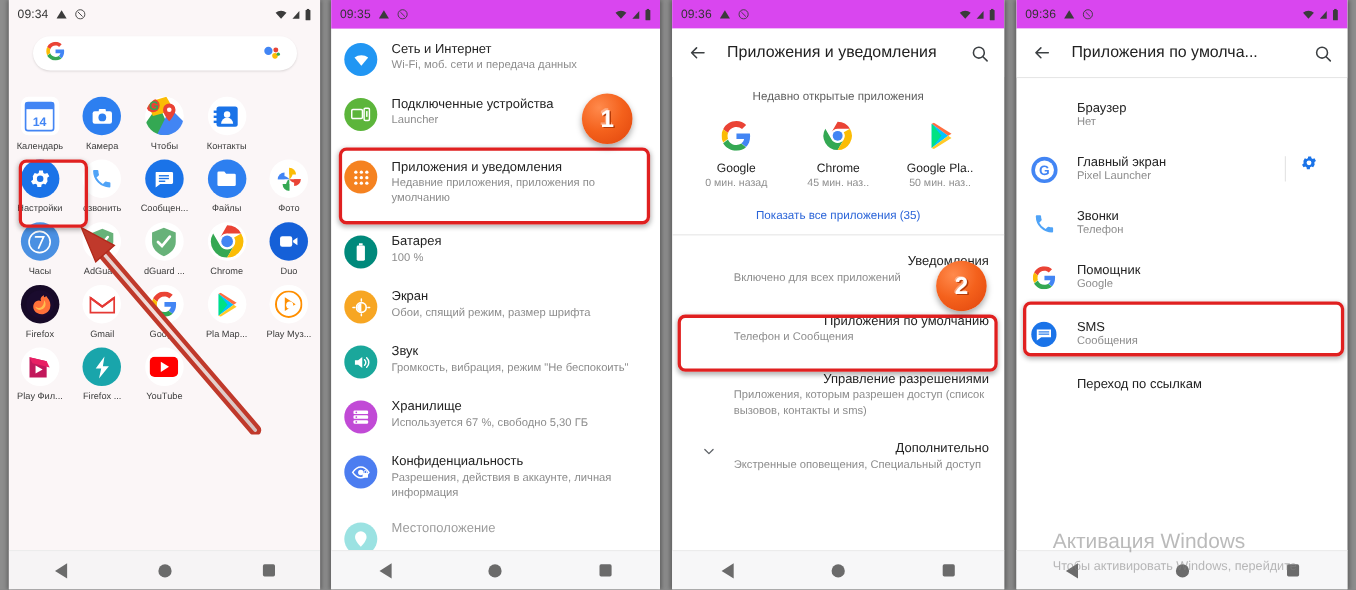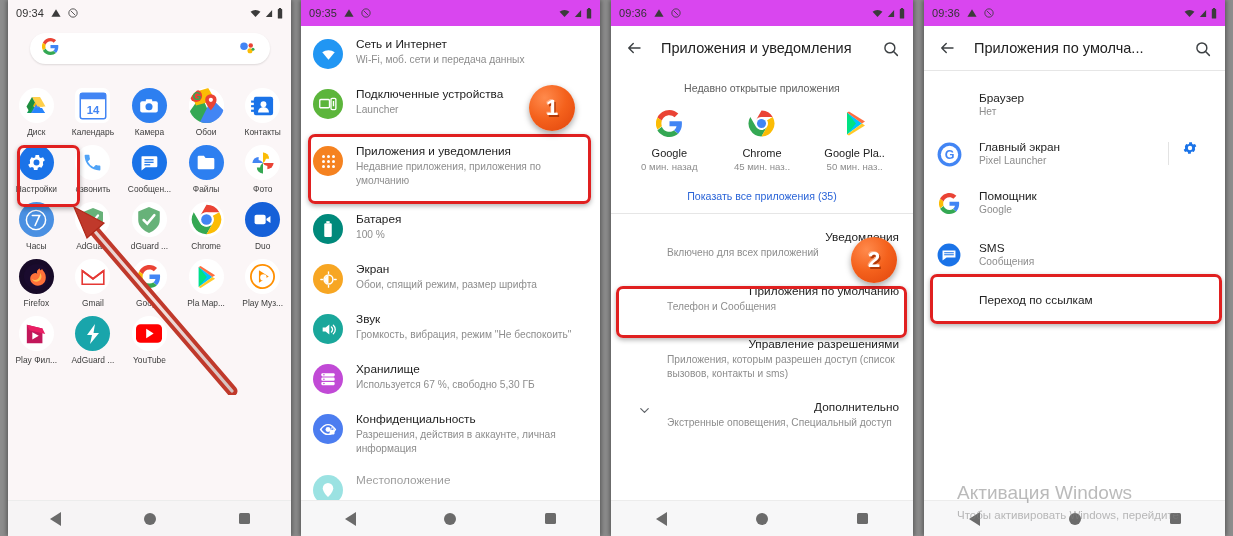--- a/index.html
+++ b/index.html
@@ -171,33 +171,20 @@
           <circle cx="16" cy="13" r="3.4" fill="#FBBC05"></circle>
           <circle cx="20" cy="11" r="2" fill="#34A853"></circle>
         </svg>
       </span>
     </div>
 
     <div class="appgrid">
 
       <div class="approw">
         <div class="appcell">
-          <div class="appicon" style="background:#fff">
-            <svg width="24" height="22" viewBox="0 0 48 44">
-                <path fill="#0F9D58" d="M6 36 17 17 28 36z"></path>
-                <path fill="#F4B400" d="M20 4 9 23 31 23z" transform="translate(8,0)"></path>
-                <path fill="#4285F4" d="M16 36 27 17 44 36z" transform="translate(-2,0)"></path>
-                <path fill="#2684FC" d="M17 36h25l-6-10H23z"></path>
-                <path fill="#FFD04B" d="M16 4h16l11 19H27z"></path>
-                <path fill="#1E8E3E" d="M16 4 5 23l6 11 11-19z"></path>
-              </svg>
-          </div>
-          <div class="applabel">Диск</div>
-        </div>
-        <div class="appcell">
           <div class="appicon" style="background:#fff;border-radius:7px;overflow:hidden">
             <svg width="30" height="30" viewBox="0 0 40 40">
                 <rect x="3" y="3" width="34" height="34" rx="3" fill="#fff" stroke="#4285F4" stroke-width="2"></rect>
                 <rect x="3" y="3" width="34" height="8" fill="#4285F4"></rect>
                 <text x="20" y="31" font-size="15" font-family="Liberation Sans" text-anchor="middle" fill="#4285F4" font-weight="bold">14</text>
               </svg>
           </div>
           <div class="applabel">Календарь</div>
         </div>
         <div class="appcell">
@@ -216,21 +203,21 @@
                 <circle cx="20" cy="20" r="20" fill="#fff"></circle>
                 <path d="M0 28 L14 8 L28 40 L0 40Z" fill="#34A853"></path>
                 <path d="M12 40 L26 12 L40 26 L40 40Z" fill="#4285F4"></path>
                 <path d="M2 6 L22 0 L30 14 L8 20Z" fill="#FBBC05"></path>
                 <circle cx="8" cy="9" r="7" fill="#EA4335"></circle>
                 <text x="4" y="14" font-size="13" font-family="Liberation Sans" fill="#34A853" font-weight="bold">G</text>
                 <path d="M25 7 a6.5 6.5 0 0 1 6.5 6.5 c0 5-6.5 12-6.5 12 s-6.5-7-6.5-12A6.5 6.5 0 0 1 25 7z" fill="#EA4335"></path>
                 <circle cx="25" cy="13.5" r="2.4" fill="#fff"></circle>
               </svg>
           </div>
-          <div class="applabel">Обои</div>
+          <div class="applabel">Чтобы</div>
         </div>
         <div class="appcell">
           <div class="appicon" style="background:#fff">
             <svg width="24" height="22" viewBox="0 0 26 24">
                 <rect x="3" y="2" width="21" height="20" rx="2.5" fill="#1a73e8"></rect>
                 <rect x="0" y="6" width="4" height="2.4" fill="#1a73e8"></rect>
                 <rect x="0" y="11" width="4" height="2.4" fill="#1a73e8"></rect>
                 <rect x="0" y="16" width="4" height="2.4" fill="#1a73e8"></rect>
                 <circle cx="13.5" cy="10" r="3.2" fill="#fff"></circle>
                 <path d="M7.5 19 a6 6 0 0 1 12 0z" fill="#fff"></path>
@@ -410,21 +397,21 @@
               </svg>
           </div>
           <div class="applabel">Play Фил...</div>
         </div>
         <div class="appcell">
           <div class="appicon" style="background:#19a5ab">
             <svg width="18" height="22" viewBox="0 0 18 22">
                 <path d="M11 1 L3 12 h5 l-2 9 L15 10 h-5.5z" fill="#fff"></path>
               </svg>
           </div>
-          <div class="applabel">AdGuard ...</div>
+          <div class="applabel">Firefox ...</div>
         </div>
         <div class="appcell">
           <div class="appicon" style="background:#fff">
             <svg width="26" height="19" viewBox="0 0 28 20">
                 <rect x="0" y="0" width="28" height="20" rx="5" fill="#ff0000"></rect>
                 <path d="M11 5 L19 10 L11 15z" fill="#fff"></path>
               </svg>
           </div>
           <div class="applabel">YouTube</div>
         </div>
@@ -818,20 +805,31 @@
         <div class="gear-btn">
           <span>
             <svg width="16" height="16" viewBox="0 0 24 24">
                 <path fill="#1a73e8" d="M19.4 13a7.6 7.6 0 0 0 0-2l2.1-1.6-2-3.5-2.5 1a7.6 7.6 0 0 0-1.7-1l-.4-2.6h-4l-.4 2.6a7.6 7.6 0 0 0-1.7 1l-2.5-1-2 3.5L4.6 11a7.6 7.6 0 0 0 0 2l-2.1 1.6 2 3.5 2.5-1a7.6 7.6 0 0 0 1.7 1l.4 2.6h4l.4-2.6a7.6 7.6 0 0 0 1.7-1l2.5 1 2-3.5z"></path>
                 <circle cx="12" cy="12" r="3.3" fill="#fff"></circle>
               </svg>
           </span>
         </div>
       </div>
 
+      <div class="p4row">
+        <div class="p4-ic">
+          <svg width="21" height="21" viewBox="0 0 24 24">
+              <path fill="#4fa3f7" d="M6.6 10.8a15 15 0 0 0 6.6 6.6l2.2-2.2a1 1 0 0 1 1-.24 11.4 11.4 0 0 0 3.6.58 1 1 0 0 1 1 1V20a1 1 0 0 1-1 1A17 17 0 0 1 3 4a1 1 0 0 1 1-1h3.5a1 1 0 0 1 1 1 11.4 11.4 0 0 0 .6 3.6 1 1 0 0 1-.26 1z"></path>
+            </svg>
+        </div>
+        <div class="p4-txt">
+          <div class="p4-title">Звонки</div>
+          <div class="p4-sub">Телефон</div>
+        </div>
+      </div>
 
       <div class="p4row">
         <div class="p4-ic">
           <svg width="21" height="21" viewBox="0 0 48 48">
             <path fill="#EA4335" d="M24 9.5c3.5 0 6.6 1.2 9 3.6l6.7-6.7C35.6 2.6 30.2 0 24 0 14.6 0 6.4 5.4 2.5 13.2l7.9 6.1C12.3 13.3 17.7 9.5 24 9.5z"></path>
             <path fill="#4285F4" d="M46.1 24.6c0-1.6-.1-3.2-.4-4.6H24v9.1h12.4c-.5 2.9-2.2 5.3-4.6 7l7.6 5.9c4.4-4.1 6.7-10.1 6.7-17.4z"></path>
             <path fill="#FBBC05" d="M10.4 28.7a14.5 14.5 0 0 1 0-9.4l-7.9-6.1a24 24 0 0 0 0 21.6l7.9-6.1z"></path>
             <path fill="#34A853" d="M24 48c6.2 0 11.5-2.1 15.4-5.6l-7.6-5.9c-2.1 1.4-4.8 2.3-7.8 2.3-6.3 0-11.7-3.8-13.6-9.1l-7.9 6.1C6.4 42.6 14.6 48 24 48z"></path>
           </svg>
         </div>

